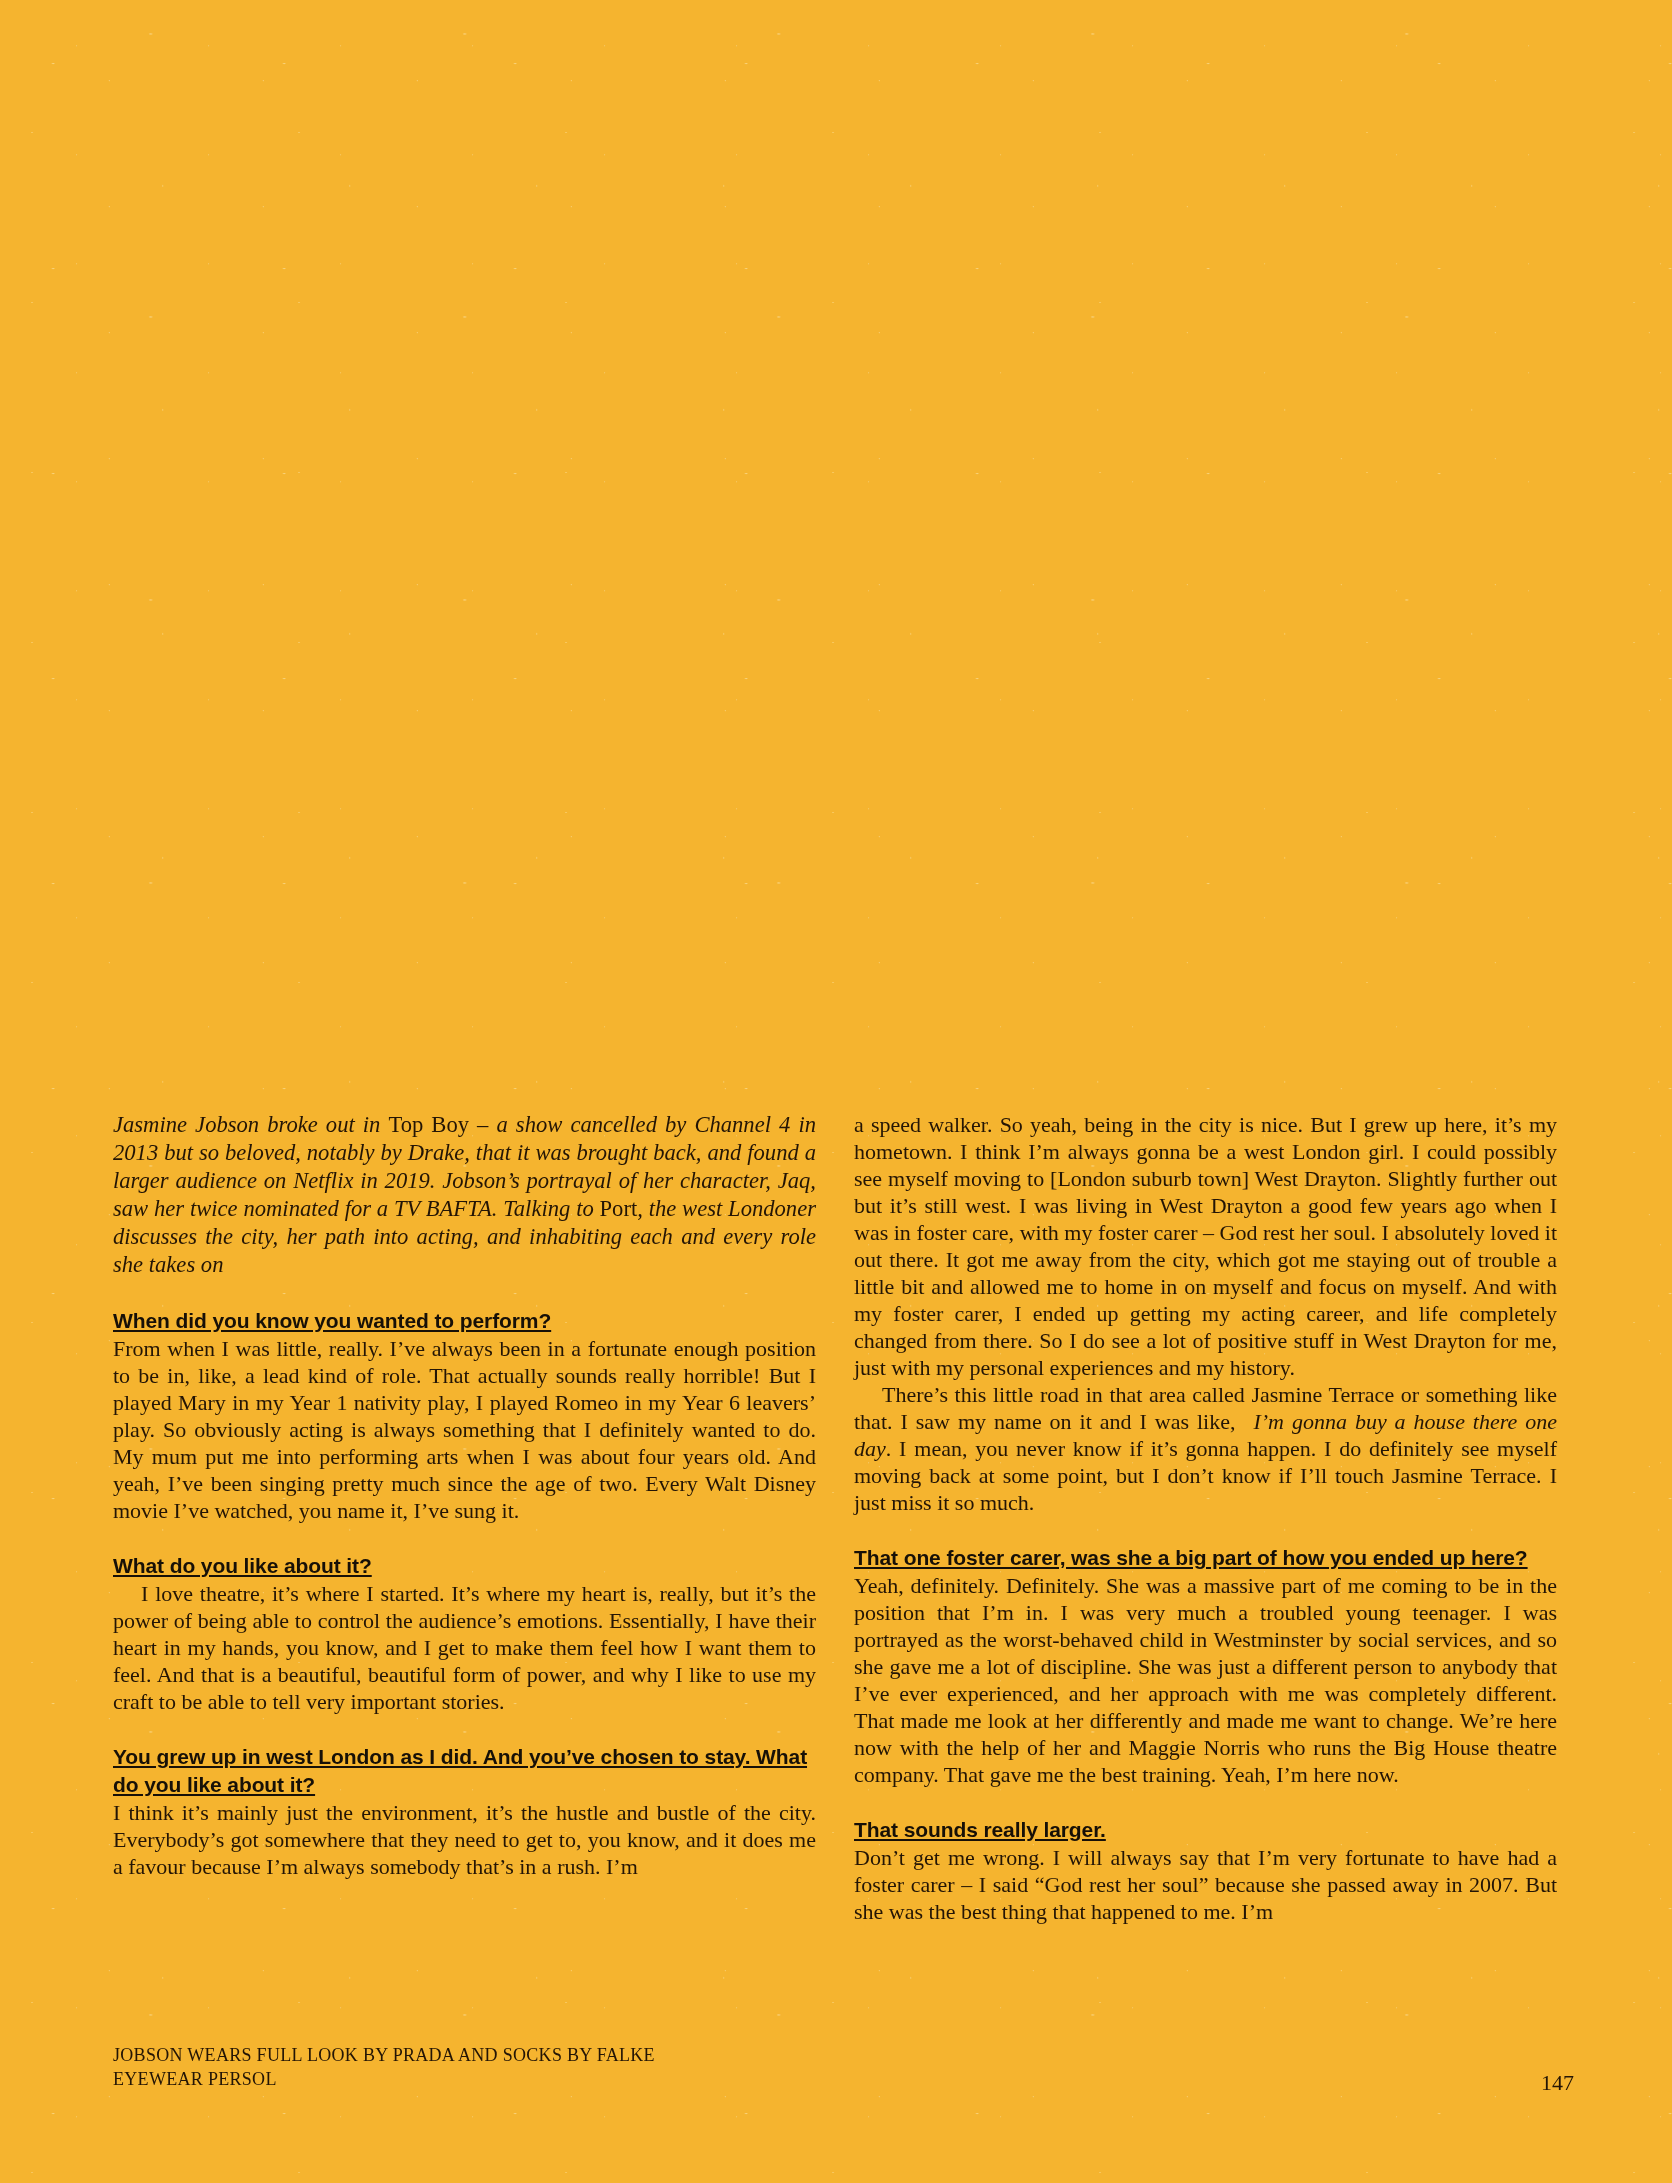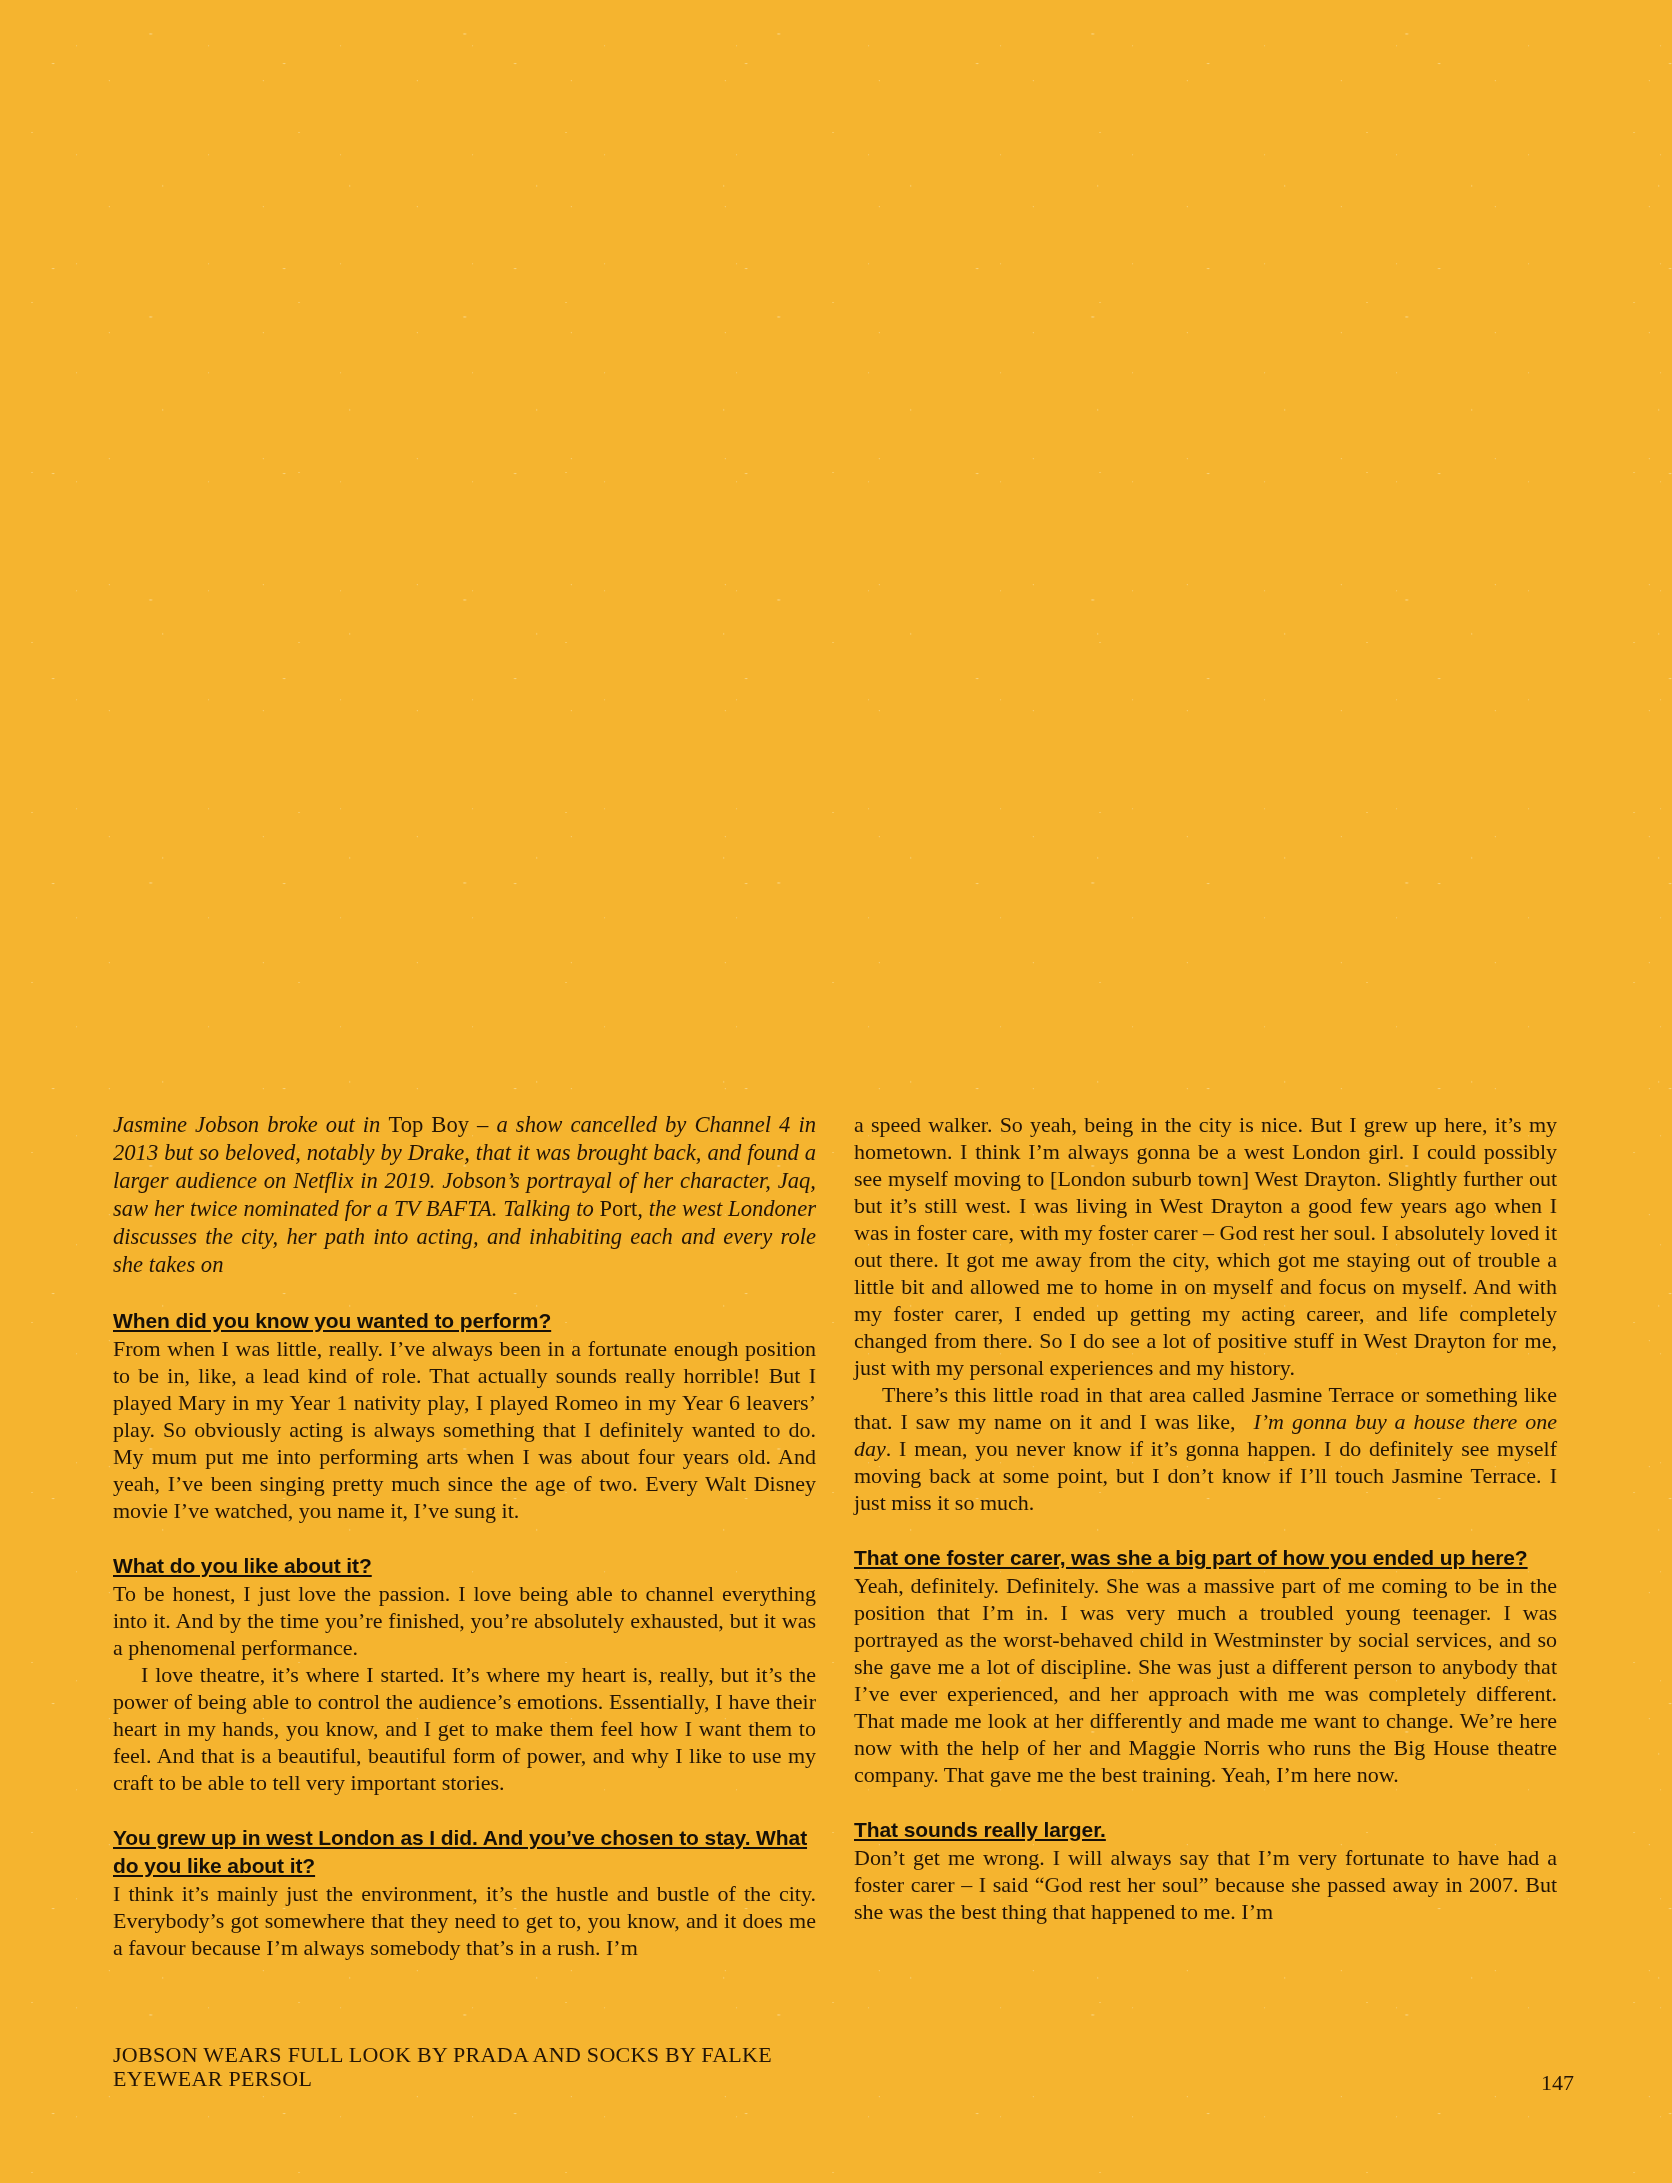--- a/index.html
+++ b/index.html
@@ -60,21 +60,21 @@
   }
 
   .answer .run-italic { font-style: italic; margin-left: 10px; }
   .answer p.indent { text-indent: 28px; }
 
   .credits {
     position: absolute;
     left: 113px;
     top: 2043px;
     font-family: "Liberation Serif", serif;
-    font-size: 22px;
+    font-size: 18px;
     line-height: 24px;
     letter-spacing: 0.3px;
     color: #241505;
   }
   .credits div { white-space: nowrap; }
 
   .page-number {
     position: absolute;
     right: 98px;
     top: 2070px;
@@ -93,21 +93,20 @@
     <div class="block question">
       <p><span class="run-normal">When did you know you wanted to perform?</span></p>
     </div>
     <div class="block answer">
       <p><span class="run-normal">From when I was little, really. I’ve always been in a fortunate enough position to be in, like, a lead kind of role. That actually sounds really horrible! But I played Mary in my Year 1 nativity play, I played Romeo in my Year 6 leavers’ play. So obviously acting is always something that I definitely wanted to do. My mum put me into performing arts when I was about four years old. And yeah, I’ve been singing pretty much since the age of two. Every Walt Disney movie I’ve watched, you name it, I’ve sung it.</span></p>
     </div>
     <div class="block question">
       <p><span class="run-normal">What do you like about it?</span></p>
     </div>
     <div class="block answer">
-      <p><span class="run-normal">To be honest, I just love the passion. I love being able to channel everything into it. And by the time you’re finished, you’re absolutely exhausted, but it was a phenomenal performance.</span></p>
       <p class="indent"><span class="run-normal">I love theatre, it’s where I started. It’s where my heart is, really, but it’s the power of being able to control the audience’s emotions. Essentially, I have their heart in my hands, you know, and I get to make them feel how I want them to feel. And that is a beautiful, beautiful form of power, and why I like to use my craft to be able to tell very important stories.</span></p>
     </div>
     <div class="block question">
       <p><span class="run-normal">You grew up in west London as I did. And you’ve chosen to stay. What do you like about it?</span></p>
     </div>
     <div class="block answer">
       <p><span class="run-normal">I think it’s mainly just the environment, it’s the hustle and bustle of the city. Everybody’s got somewhere that they need to get to, you know, and it does me a favour because I’m always somebody that’s in a rush. I’m</span></p>
     </div>
   </div>
 

